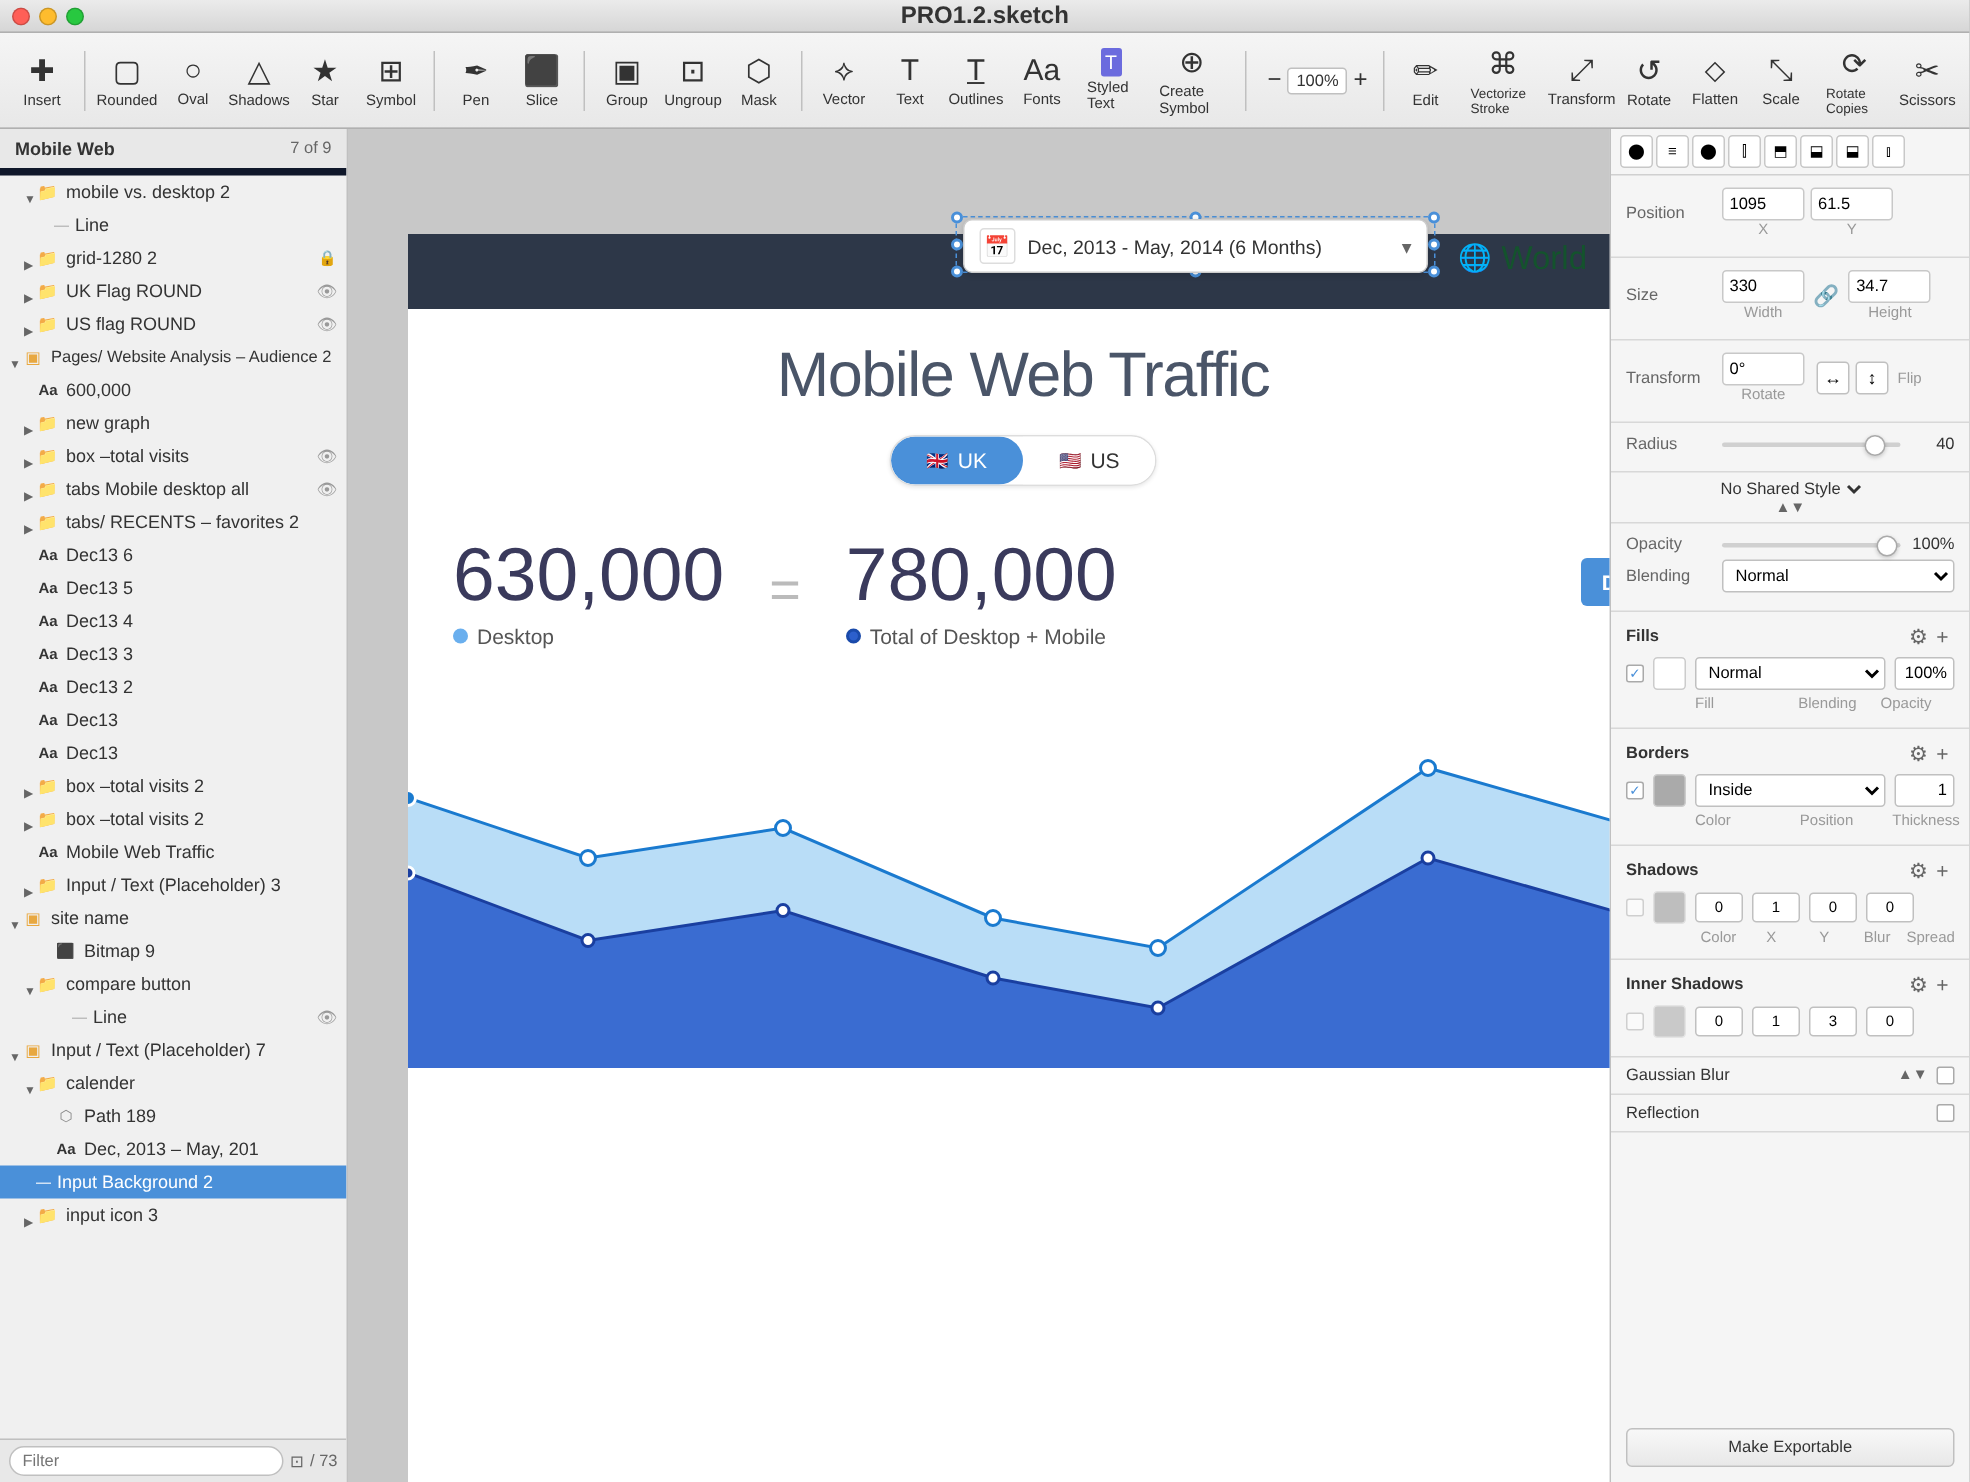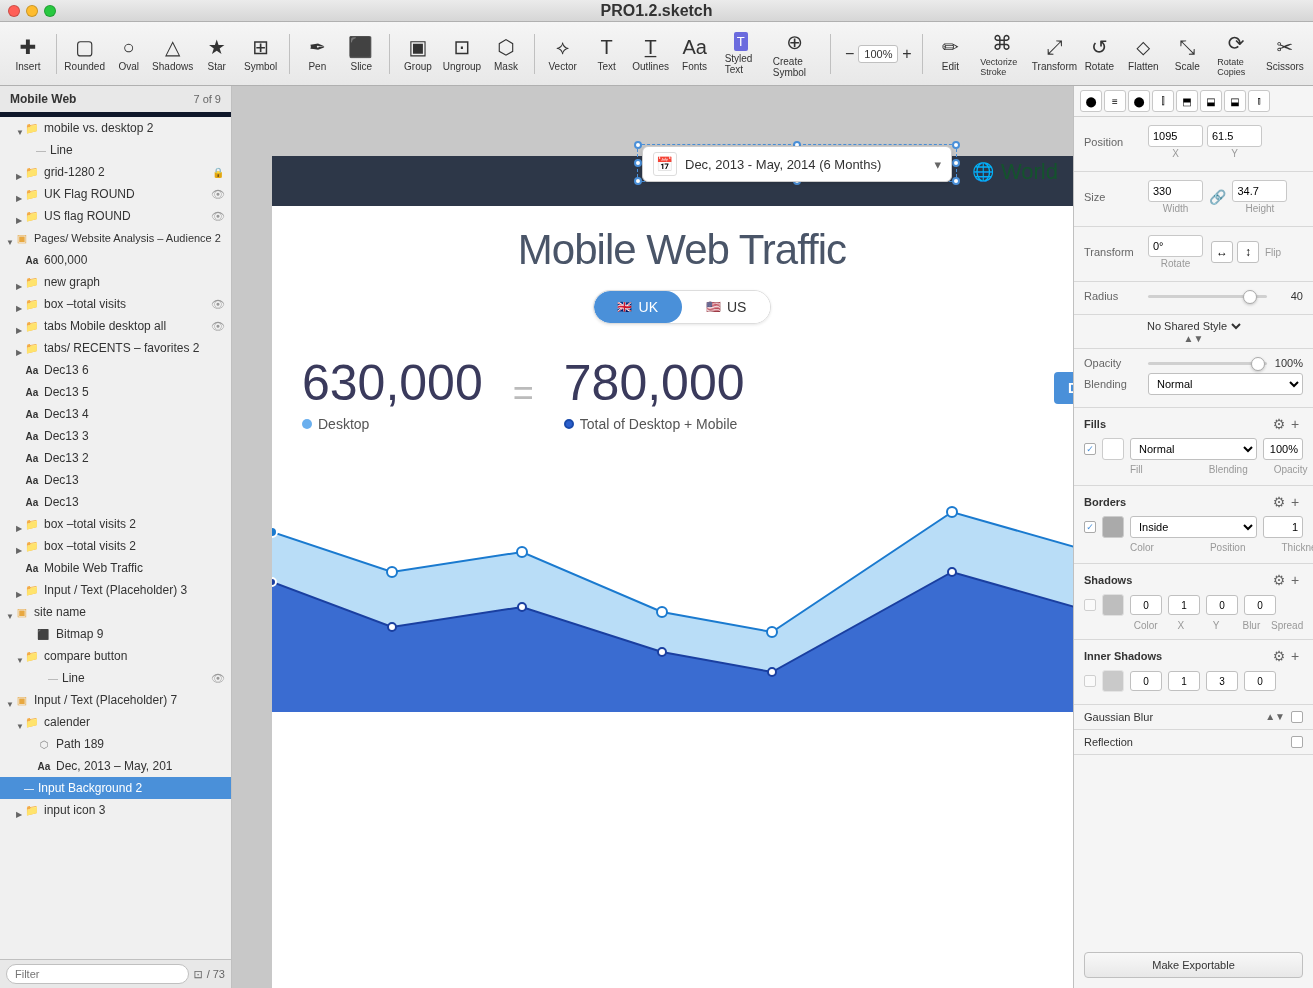--- a/index.html
+++ b/index.html
@@ -182,21 +182,21 @@
     .fill-color-swatch { width: 22px; height: 22px; border-radius: 3px; border: 1px solid #ccc; cursor: pointer; }
     .fill-type-select {
       font-size: 11px;
       border: 1px solid #c0c0c0;
       border-radius: 3px;
       background: white;
       padding: 0 4px;
       height: 22px;
     }
     .fill-opacity { font-size: 11px; border: 1px solid #c0c0c0; border-radius: 3px; padding: 2px 4px; width: 40px; height: 22px; background: white; text-align: right; }
-    .fill-sublabels { display: flex; gap: 16px; margin-left: 46px; margin-bottom: 2px; }
+    .fill-sublabels { display: flex; gap: 6px; margin-left: 46px; margin-bottom: 2px; }
     .fill-sublabels span { font-size: 10px; color: #999; }
 
     
     .shared-style-row { display: flex; align-items: center; padding: 4px 10px; border-bottom: 1px solid #d8d8d8; flex-direction: column; }
     .shared-style-select { font-size: 11px; flex: 1; color: #333; background: transparent; border: none; cursor: pointer; }
 
     
     .cb { width: 12px; height: 12px; border: 1px solid #aaa; border-radius: 2px; background: white; display: flex; align-items: center; justify-content: center; flex-shrink: 0; }
     .cb.checked::after { content: "✓"; font-size: 9px; color: #4a90d9; }
     .cb.unchecked { opacity: 0.5; }

